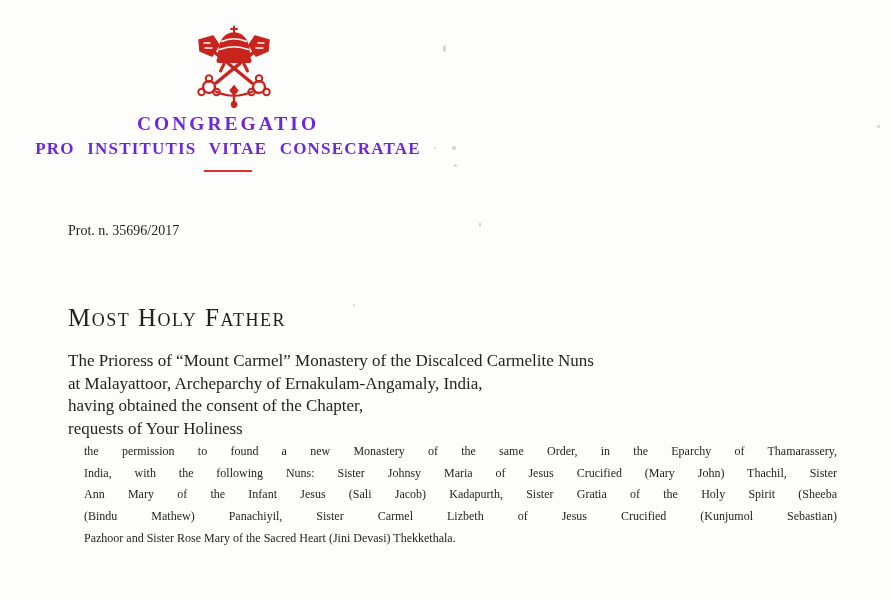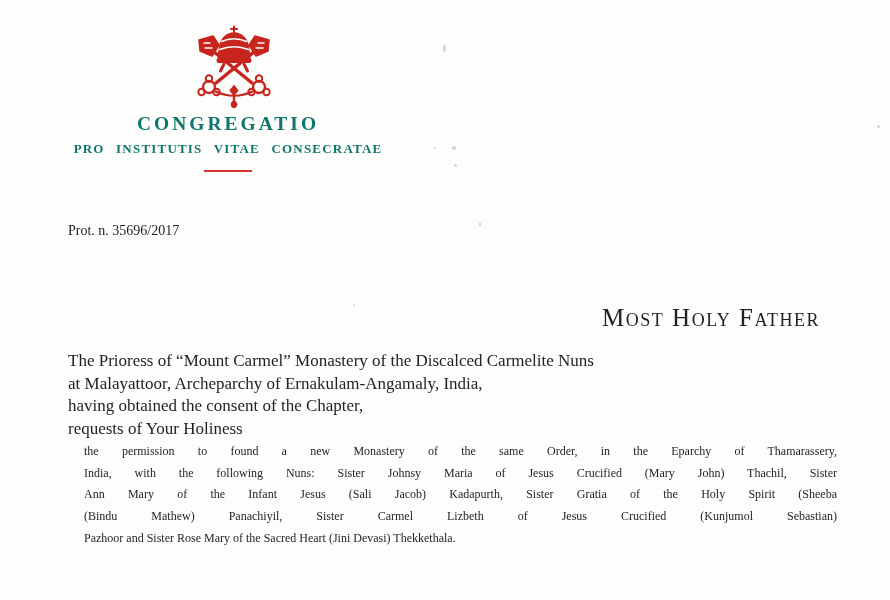--- a/index.html
+++ b/index.html
@@ -6,30 +6,30 @@
   .page{
     position:relative;width:890px;height:600px;margin:0 auto;
     background:#fdfdfb;overflow:hidden;
     font-family:"Liberation Serif","DejaVu Serif",serif;
     color:#211f1d;
   }
   
   .emblem{position:absolute;left:192px;top:25px;width:84px;height:84px;}
   .letterhead{
     position:absolute;left:0;top:110px;width:456px;text-align:center;
-    color:#0f766e;font-weight:bold;
+    color:#6d28d9;font-weight:bold;
   }
   .lh-line1{font-size:19.5px;letter-spacing:3px;line-height:27px;}
-  .lh-line2,.lh-line3{font-size:13px;letter-spacing:1.2px;word-spacing:7px;line-height:23.5px;}
+  .lh-line2,.lh-line3{font-size:17px;letter-spacing:1.2px;word-spacing:7px;line-height:23.5px;}
   .lh-rule{width:48px;height:2.5px;background:#d8332c;margin:9px auto 0 auto;}
   
   .protocol{position:absolute;left:68px;top:223px;font-size:14px;}
   
   .doc-title{
-    position:absolute;left:68px;right:70px;top:304px;text-align:right;
+    position:absolute;left:68px;right:70px;top:304px;text-align:left;
     font-size:25px;font-variant:small-caps;letter-spacing:1.5px;
   }
   
   .centered-block{
     position:absolute;left:68px;right:70px;top:350px;text-align:left;
     font-size:17px;line-height:22.6px;
   }
   
   .body-block{
     position:absolute;left:84px;top:441px;width:753px;

